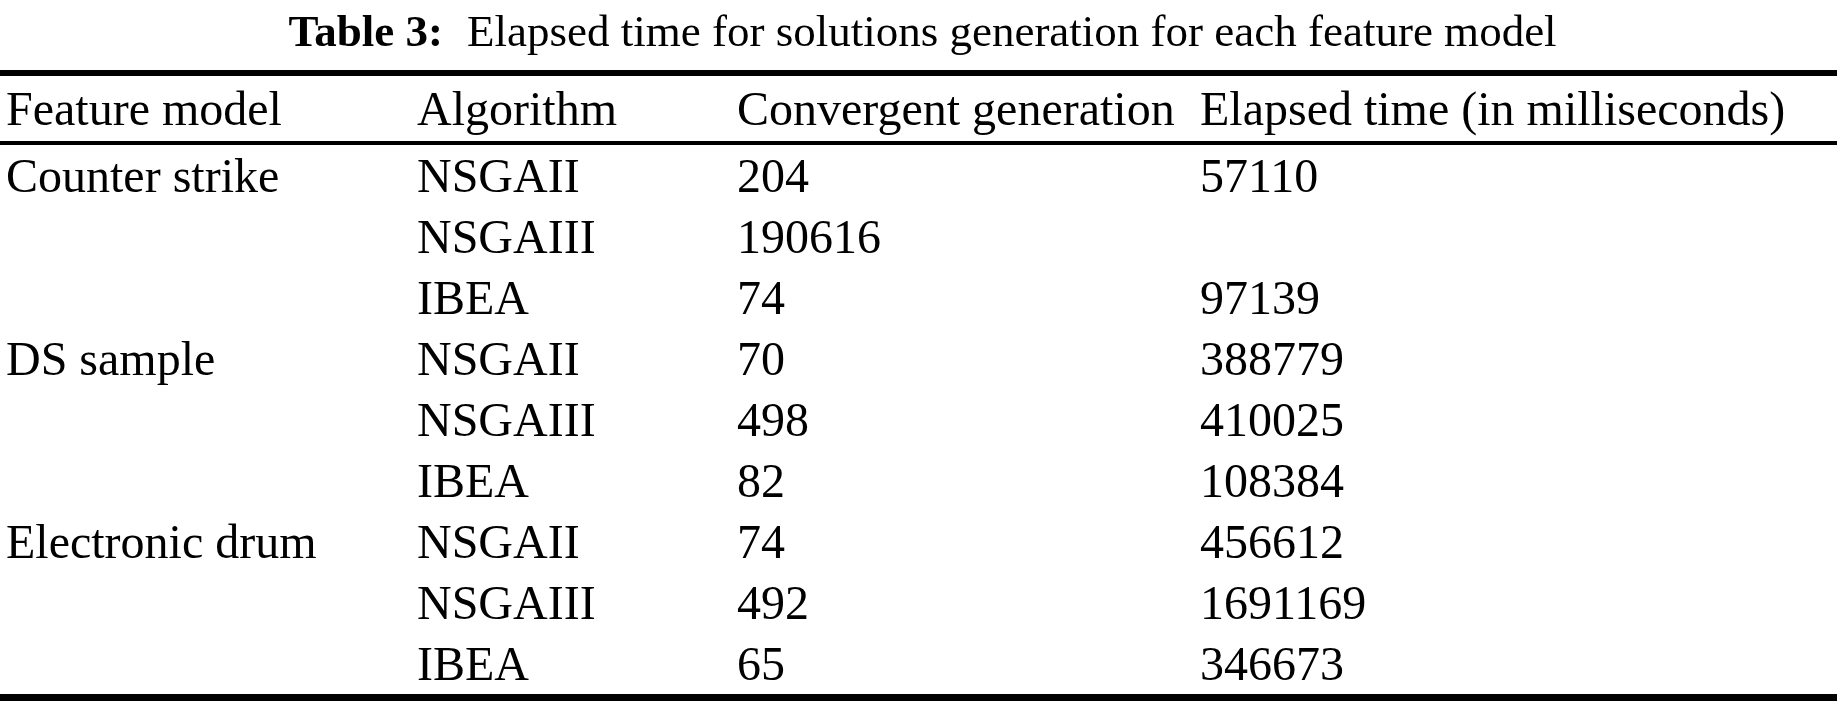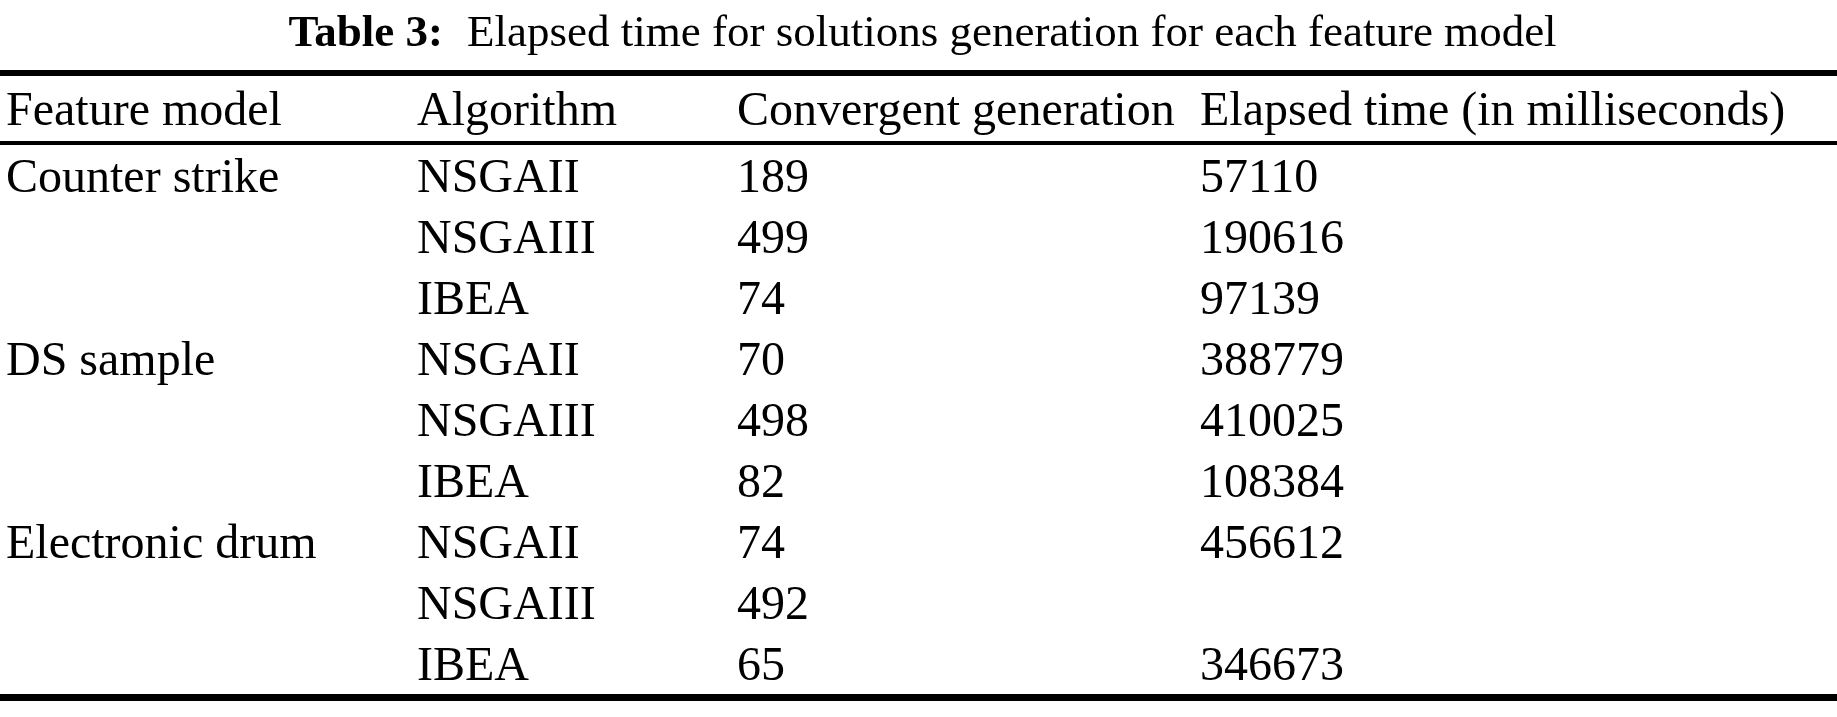--- a/index.html
+++ b/index.html
@@ -61,27 +61,26 @@
     <div class="cell c1">Feature model</div>
     <div class="cell c2">Algorithm</div>
     <div class="cell c3">Convergent generation</div>
     <div class="cell c4">Elapsed time (in milliseconds)</div>
   </div>
 
   <div class="table-body">
     <div class="grid-row data-row">
       <div class="cell c1">Counter strike</div>
       <div class="cell c2">NSGAII</div>
-      <div class="cell c3">189</div>
+      <div class="cell c3">204</div>
       <div class="cell c4">57110</div>
     </div>
     <div class="grid-row data-row">
       <div class="cell c1"></div>
       <div class="cell c2">NSGAIII</div>
-      <div class="cell c3">499</div>
       <div class="cell c4">190616</div>
     </div>
     <div class="grid-row data-row">
       <div class="cell c1"></div>
       <div class="cell c2">IBEA</div>
       <div class="cell c3">74</div>
       <div class="cell c4">97139</div>
     </div>
     <div class="grid-row data-row">
       <div class="cell c1">DS sample</div>
@@ -104,20 +103,21 @@
     <div class="grid-row data-row">
       <div class="cell c1">Electronic drum</div>
       <div class="cell c2">NSGAII</div>
       <div class="cell c3">74</div>
       <div class="cell c4">456612</div>
     </div>
     <div class="grid-row data-row">
       <div class="cell c1"></div>
       <div class="cell c2">NSGAIII</div>
       <div class="cell c3">492</div>
+      <div class="cell c4">1691169</div>
     </div>
     <div class="grid-row data-row">
       <div class="cell c1"></div>
       <div class="cell c2">IBEA</div>
       <div class="cell c3">65</div>
       <div class="cell c4">346673</div>
     </div>
   </div>
 </div>
 

